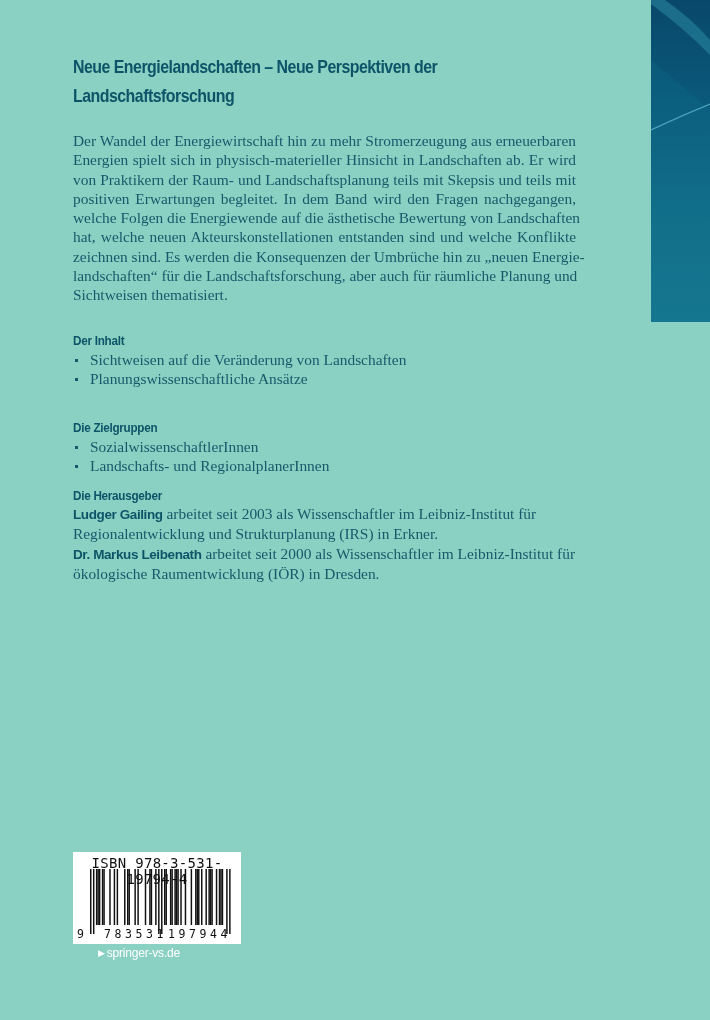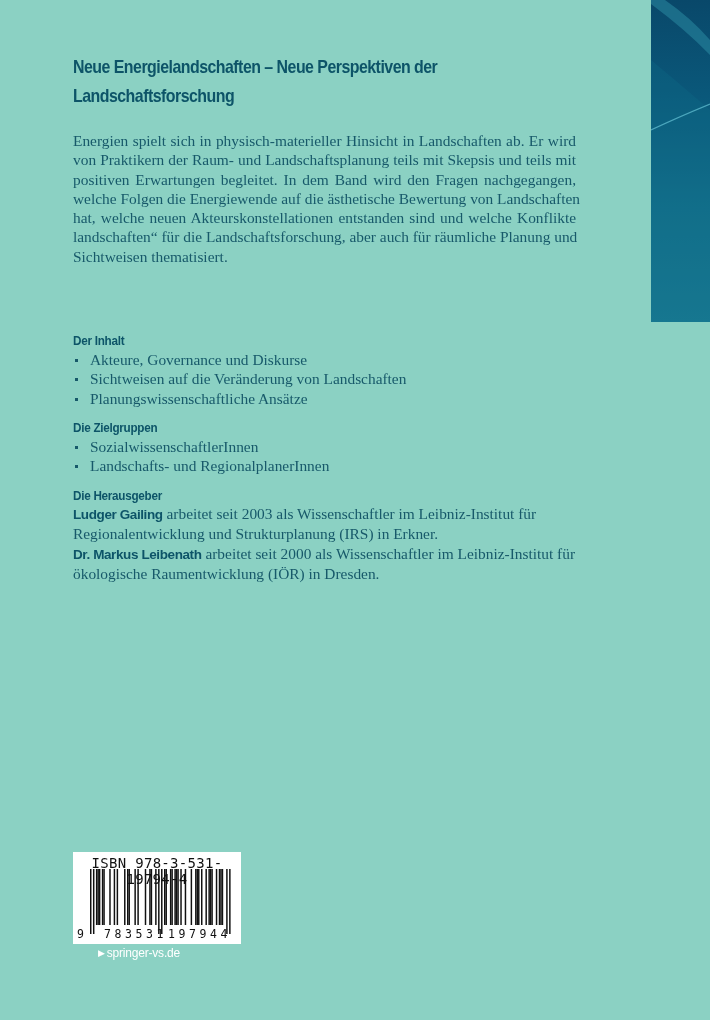--- a/index.html
+++ b/index.html
@@ -77,32 +77,33 @@
     <path d="M0,130 Q25,118 59,104" stroke="#5bb8cc" stroke-width="1.2" fill="none" opacity="0.8"></path>
   </svg>
 </div>
 
 <div class="title">
   <span>Neue Energielandschaften – Neue Perspektiven der</span>
   <span>Landschaftsforschung</span>
 </div>
 
 <p class="para serif">
+  <span class="line">Der Wandel der Energiewirtschaft hin zu mehr Stromerzeugung aus erneuerbaren</span>
   <span class="line">Energien spielt sich in physisch-materieller Hinsicht in Landschaften ab. Er wird</span>
   <span class="line">von Praktikern der Raum- und Landschaftsplanung teils mit Skepsis und teils mit</span>
   <span class="line">positiven Erwartungen begleitet. In dem Band wird den Fragen nachgegangen,</span>
   <span class="line">welche Folgen die Energiewende auf die ästhetische Bewertung von Landschaften</span>
   <span class="line">hat, welche neuen Akteurskonstellationen entstanden sind und welche Konflikte</span>
+  <span class="line">zeichnen sind. Es werden die Konsequenzen der Umbrüche hin zu „neuen Energie-</span>
   <span class="line">landschaften“ für die Landschaftsforschung, aber auch für räumliche Planung und</span>
   <span class="line last">Sichtweisen thematisiert.</span>
 </p>
 
 <div class="head" style="top:333px;">Der Inhalt</div>
 <ul class="list serif" style="top:350px;">
-  <li><span class="bullet"></span><span>Akteure, Governance und Diskurse</span></li>
   <li><span class="bullet"></span><span>Sichtweisen auf die Veränderung von Landschaften</span></li>
   <li><span class="bullet"></span><span>Planungswissenschaftliche Ansätze</span></li>
 </ul>
 
 <div class="head" style="top:420px;">Die Zielgruppen</div>
 <ul class="list serif" style="top:437px;">
   <li><span class="bullet"></span><span>SozialwissenschaftlerInnen</span></li>
   <li><span class="bullet"></span><span>Landschafts- und RegionalplanerInnen</span></li>
 </ul>
 

